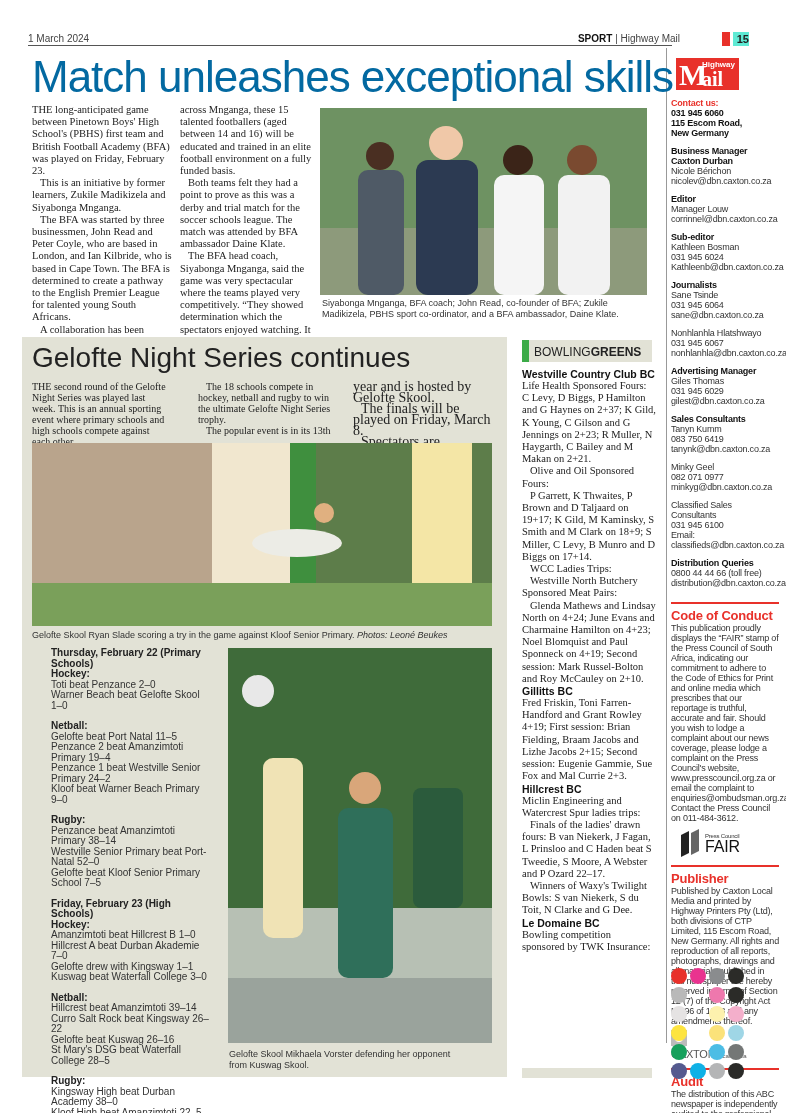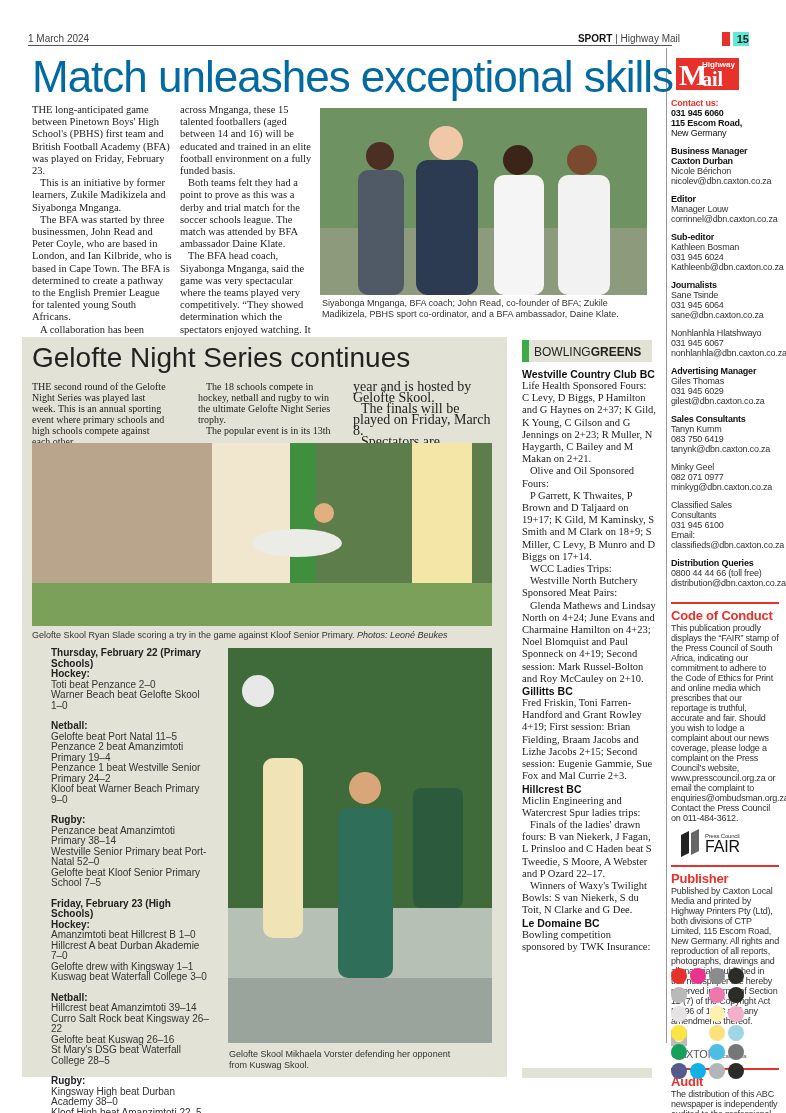--- a/index.html
+++ b/index.html
@@ -193,21 +193,21 @@
   <h5>Le Domaine BC</h5>
   <p>Bowling competition sponsored by TWK Insurance:</p>
 
 </div>
 <div class="abs bowl-foot"></div>
 
 <div class="abs sb" style="left:671px;top:98px;width:108px">
   <div class="red" style="font-weight:bold">Contact us:</div>
   <div style="font-weight:bold;color:#111">031 945 6060</div>
   <div style="font-weight:bold;color:#111">115 Escom Road,</div>
-  <div style="font-weight:normal;color:#111">New Germany</div>
+  <div style="font-weight:bold;color:#111">New Germany</div>
 
   <h4>Business Manager</h4>
   <div style="font-weight:bold;color:#111">Caxton Durban</div>
   <div>Nicole Bérichon</div>
   <div>nicolev@dbn.caxton.co.za</div>
 
   <h4>Editor</h4>
   <div>Manager Louw</div>
   <div>corrinnel@dbn.caxton.co.za</div>
 

